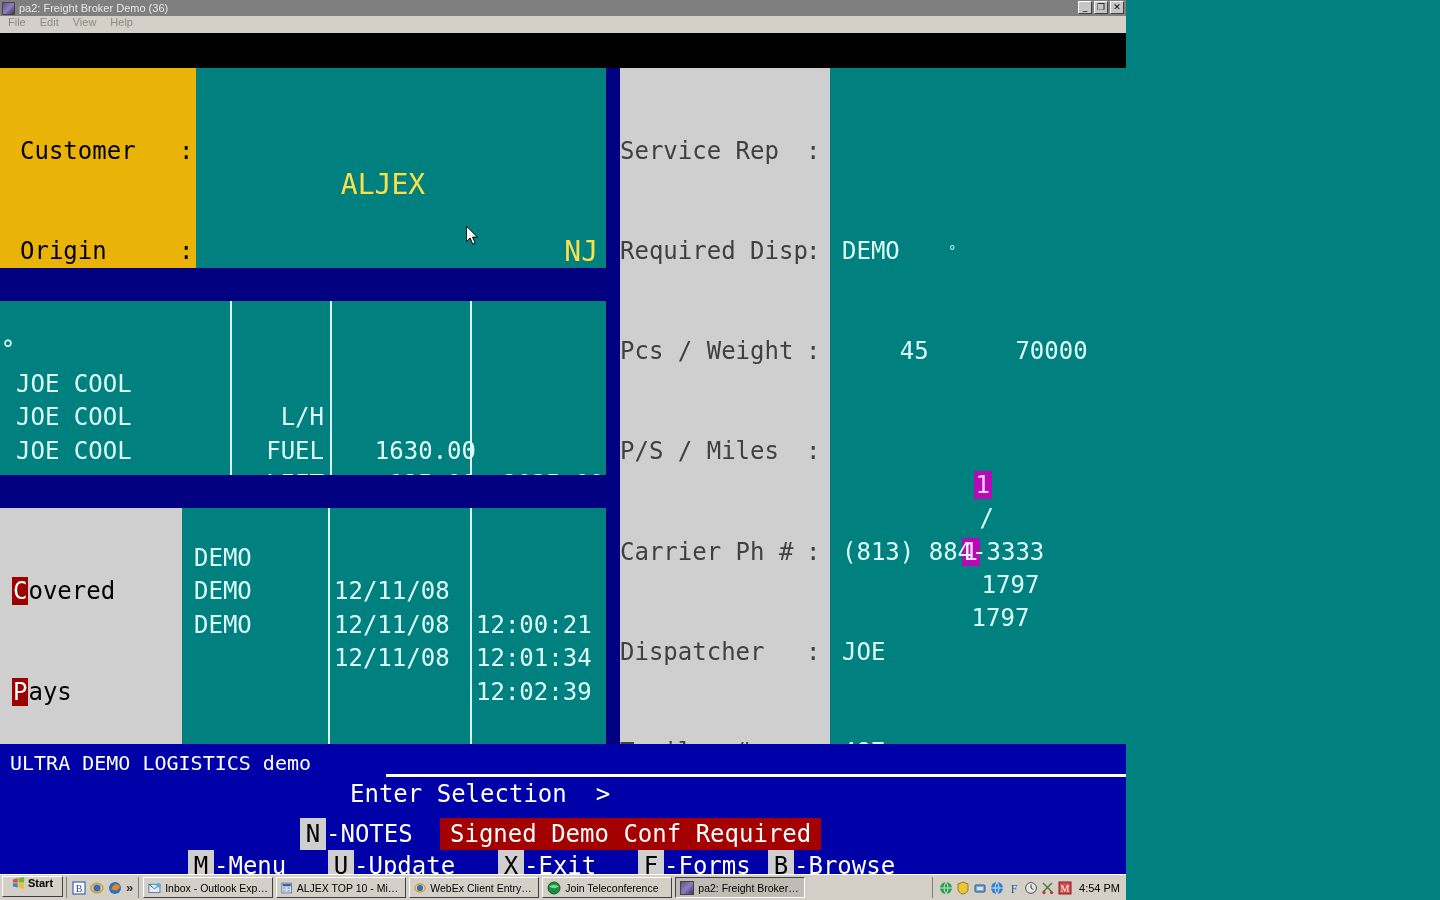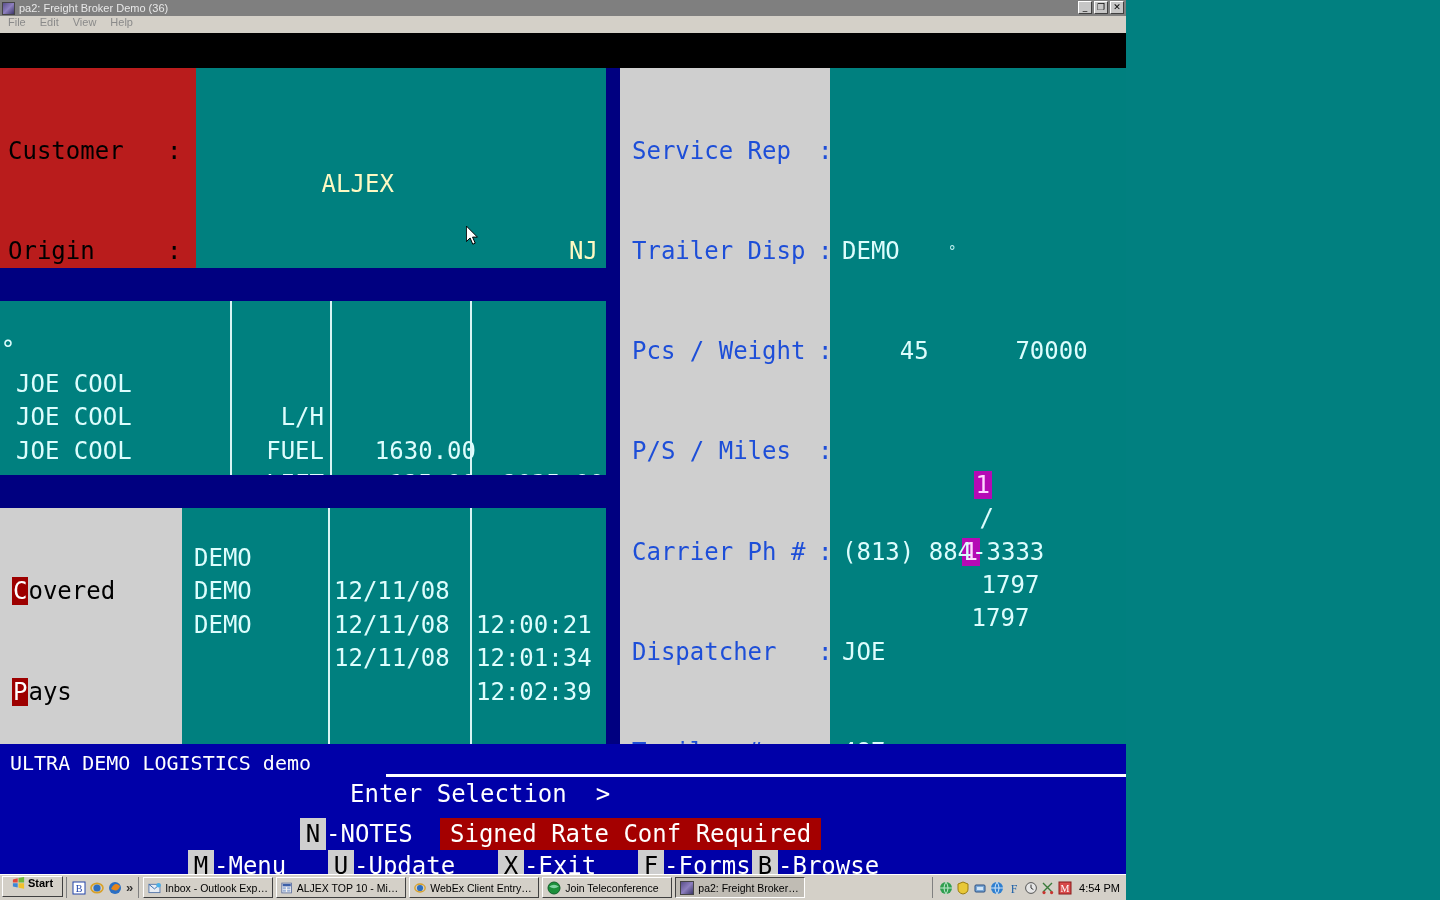--- a/index.html
+++ b/index.html
@@ -52,28 +52,28 @@
     position:absolute;left:0;top:0;width:1126px;height:35px;
     background:#000;white-space:pre;
     font-size:25px;line-height:35px;letter-spacing:0px;
   }
   #topline .cy{color:#4ee3e3;}
   #topline .gr{color:#25e825;}
 
   
   #lLabels{
     position:absolute;left:0;top:35px;width:196px;height:200px;
-    background:#b91c1c;color:#000;
+    background:#eab308;color:#000;
     font-size:24px;line-height:33.4px;white-space:pre;
-    padding-left:8px;box-sizing:border-box;
+    padding-left:20px;box-sizing:border-box;
   }
   #lVals{
     position:absolute;left:196px;top:35px;width:410px;height:200px;
-    background:#00807f;color:#fef9c3;
-    font-size:24px;line-height:33.4px;white-space:pre;
+    background:#00807f;color:#fde047;
+    font-size:28px;line-height:33.4px;white-space:pre;
     padding-left:10px;box-sizing:border-box;
   }
   #lVals .row{position:relative;height:33.4px;}
   #lVals .st{position:absolute;right:8px;top:0;}
 
   
   #carrHdr{
     position:absolute;left:0;top:235px;width:606px;height:33px;
     background:#000080;color:#5fc7ff;
     font-size:24px;line-height:33px;white-space:pre;
@@ -115,23 +115,23 @@
   }
   #stVals .vl{position:absolute;top:0;width:2px;height:236px;background:#d8f4f4;}
   #stVals .srow{position:absolute;left:0;width:424px;height:33.6px;}
   #stVals .s1{position:absolute;left:12px;}
   #stVals .s2{position:absolute;left:152px;}
   #stVals .s3{position:absolute;left:294px;}
 
   
   #rLabels{
     position:absolute;left:620px;top:35px;width:210px;height:676px;
-    background:#cfcfcf;color:#1d4ed8;
+    background:#cfcfcf;color:#404040;
     font-size:24px;line-height:33.4px;white-space:pre;
-    padding-left:12px;box-sizing:border-box;
+    box-sizing:border-box;
   }
   #rLabels .rl{position:relative;height:33.4px;}
   #rLabels .cl{position:absolute;left:186px;top:0;}
   #rVals{
     position:absolute;left:830px;top:35px;width:296px;height:676px;
     background:#00807f;color:#ddfdfd;
     font-size:24px;line-height:33.4px;white-space:pre;
   }
   #rVals .rv{position:relative;height:33.4px;padding-left:12px;}
   #rVals .deg{position:absolute;font-size:14px;color:#bdf0f0;line-height:33.4px;}
@@ -340,21 +340,21 @@
       </div>
       <div class="srow" style="top:67.2px;">
         <span class="s1">DEMO</span>
         <span class="s2">12/11/08</span>
         <span class="s3">12:02:39</span>
       </div>
     </div>
 
     <div id="rLabels">
       <div class="rl"><span>Service Rep</span><span class="cl">:</span></div>
-      <div class="rl"><span>Trailer Disp</span><span class="cl">:</span></div>
+      <div class="rl"><span>Required Disp</span><span class="cl">:</span></div>
       <div class="rl"><span>Pcs / Weight</span><span class="cl">:</span></div>
       <div class="rl"><span>P/S / Miles</span><span class="cl">:</span></div>
       <div class="rl"><span>Carrier Ph #</span><span class="cl">:</span></div>
       <div class="rl"><span>Dispatcher</span><span class="cl">:</span></div>
       <div class="rl"><span>Trailer #</span><span class="cl">:</span></div>
       <div class="rl"><span>Carrier Ref</span><span class="cl">:</span></div>
       
       
       
       
@@ -397,37 +397,37 @@
 
     <div id="cmd">
       <div class="hdrtxt">ULTRA DEMO LOGISTICS demo</div>
       <div class="rule"></div>
       <div class="sel">Enter Selection  &gt;</div>
 
       <div class="row2">
         <span class="kgroup" style="left:300px;">
           <span class="key">N</span><span class="klbl">-NOTES</span>
         </span>
-        <span class="warn" style="position:absolute;left:440px;">Signed Rate Conf Required</span>
+        <span class="warn" style="position:absolute;left:440px;">Signed Demo Conf Required</span>
       </div>
 
       <div class="row3">
         <span class="kgroup" style="left:188px;">
           <span class="key">M</span><span class="klbl">-Menu</span>
         </span>
         <span class="kgroup" style="left:328px;">
           <span class="key">U</span><span class="klbl">-Update</span>
         </span>
         <span class="kgroup" style="left:498px;">
           <span class="key">X</span><span class="klbl">-Exit</span>
         </span>
         <span class="kgroup" style="left:638px;">
           <span class="key">F</span><span class="klbl">-Forms</span>
         </span>
-        <span class="kgroup" style="left:752px;">
+        <span class="kgroup" style="left:768px;">
           <span class="key">B</span><span class="klbl">-Browse</span>
         </span>
       </div>
     </div>
 
     <svg id="cursor" viewBox="0 0 12 18">
       <polygon points="0,0 0,14 3.4,10.8 5.8,16.4 8,15.4 5.6,10 10,10" fill="#fff" stroke="#000" stroke-width="0.9"></polygon>
     </svg>
   </div>
 </div>

